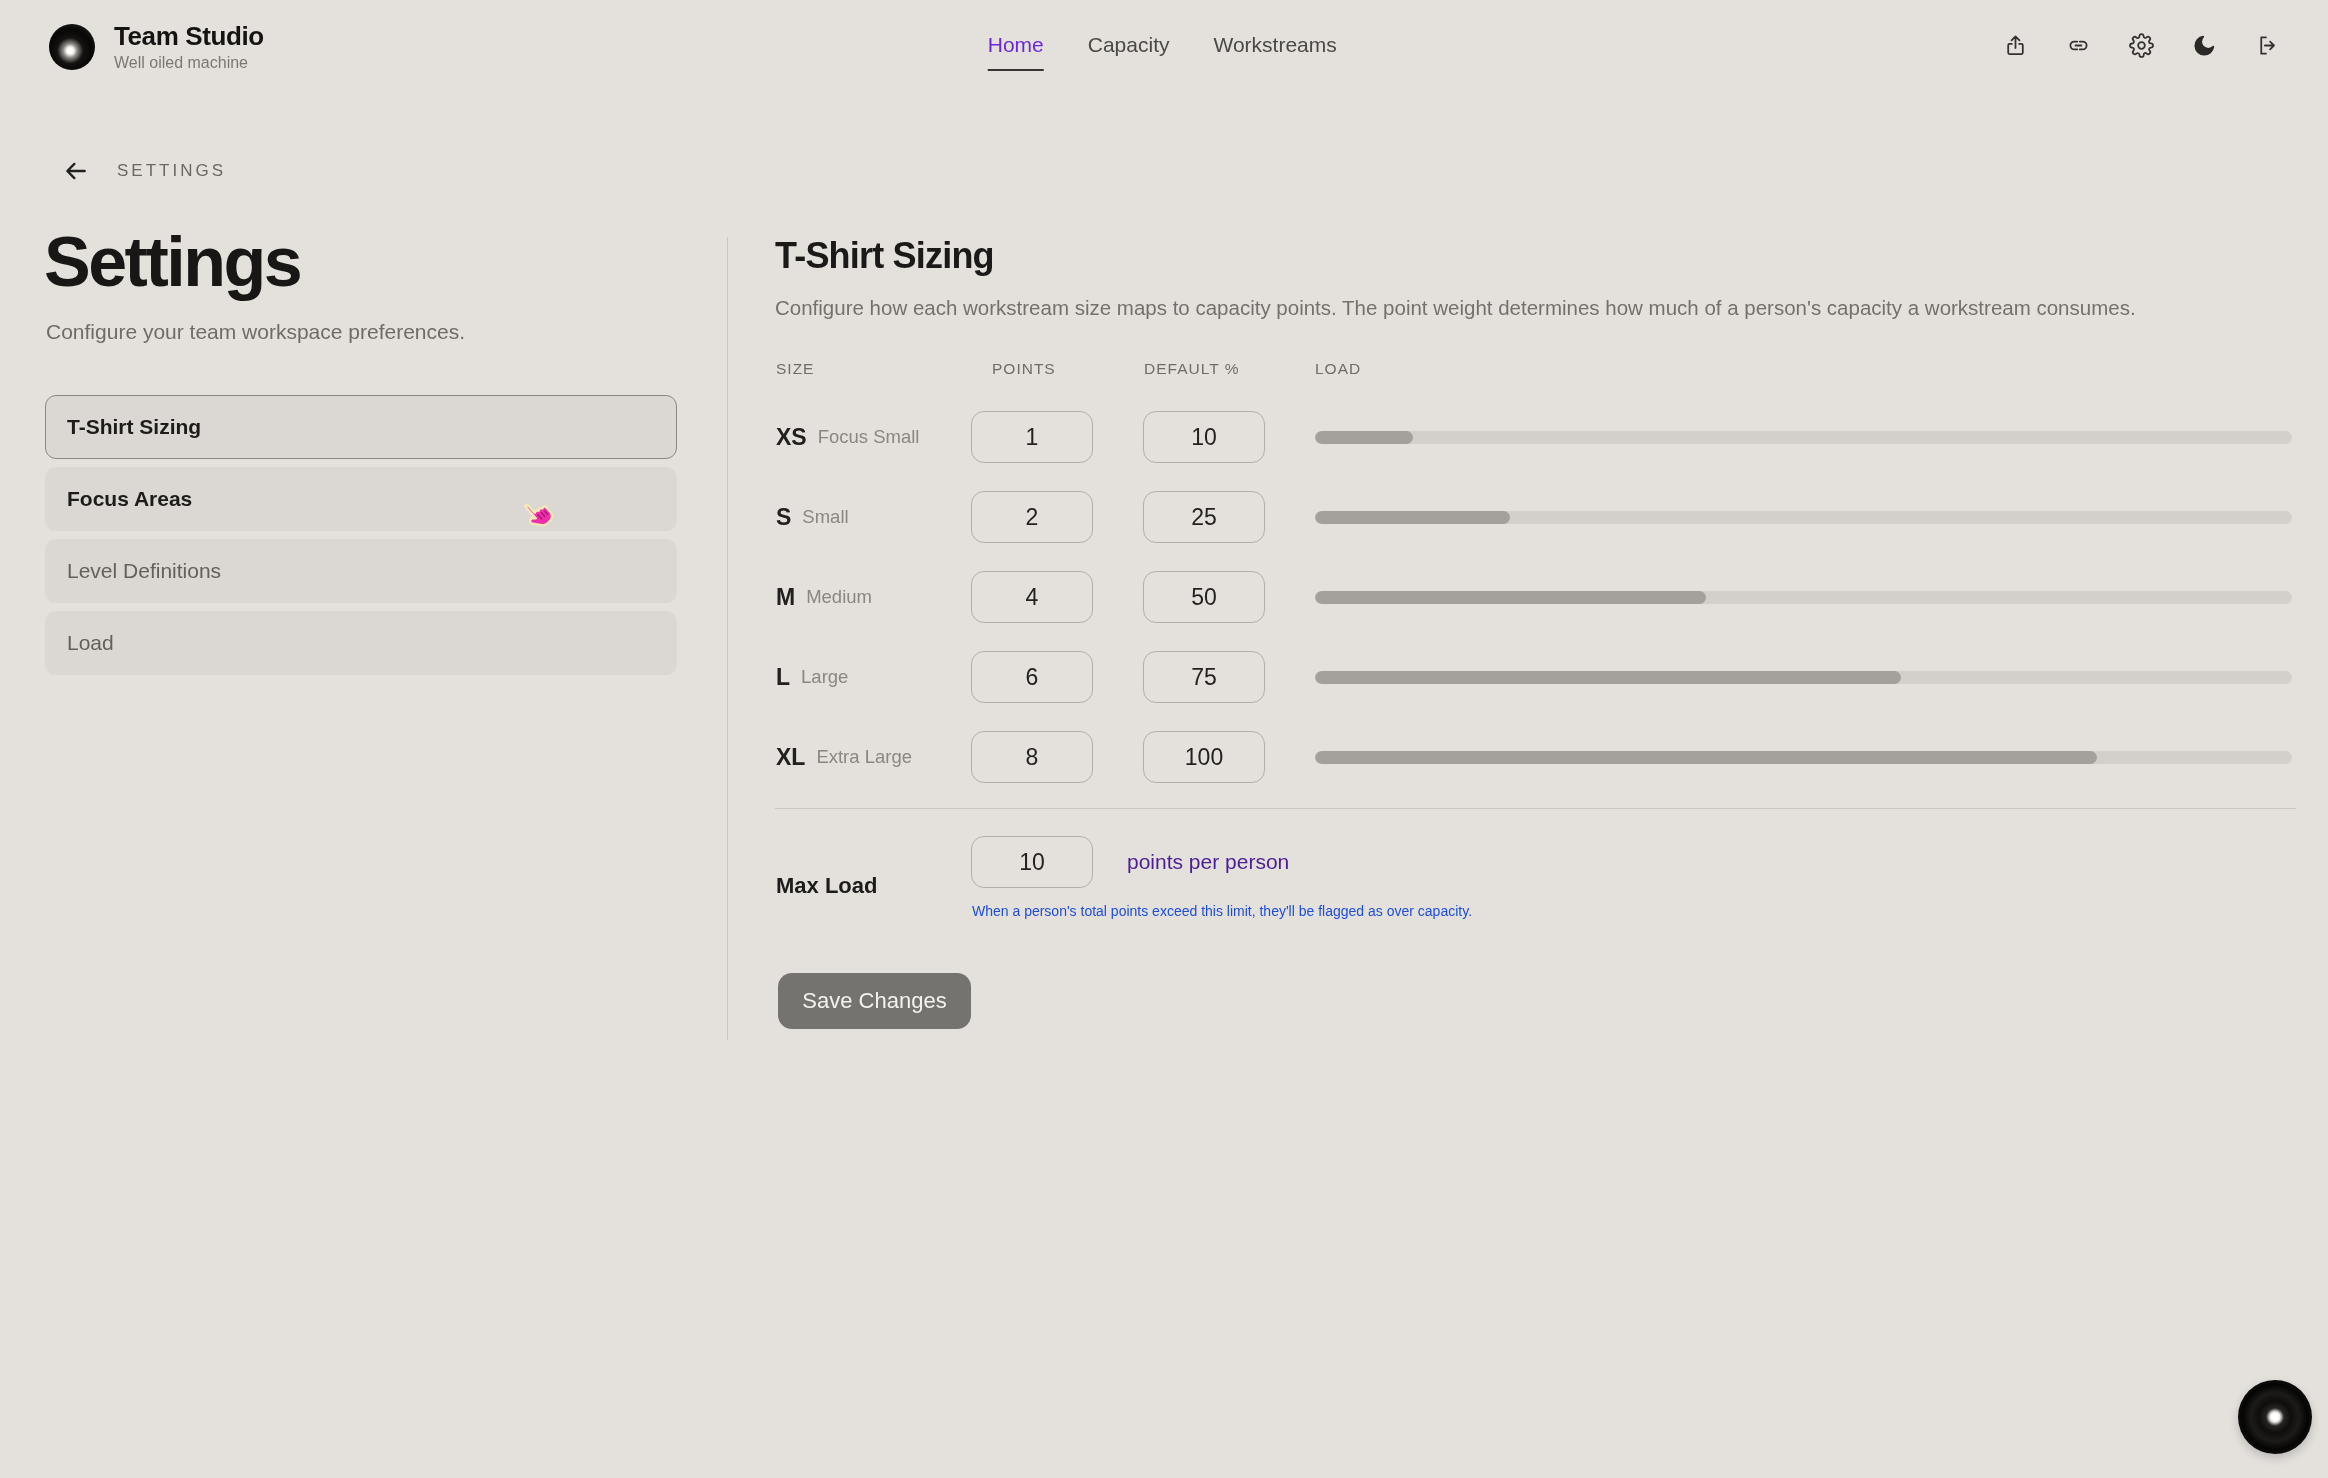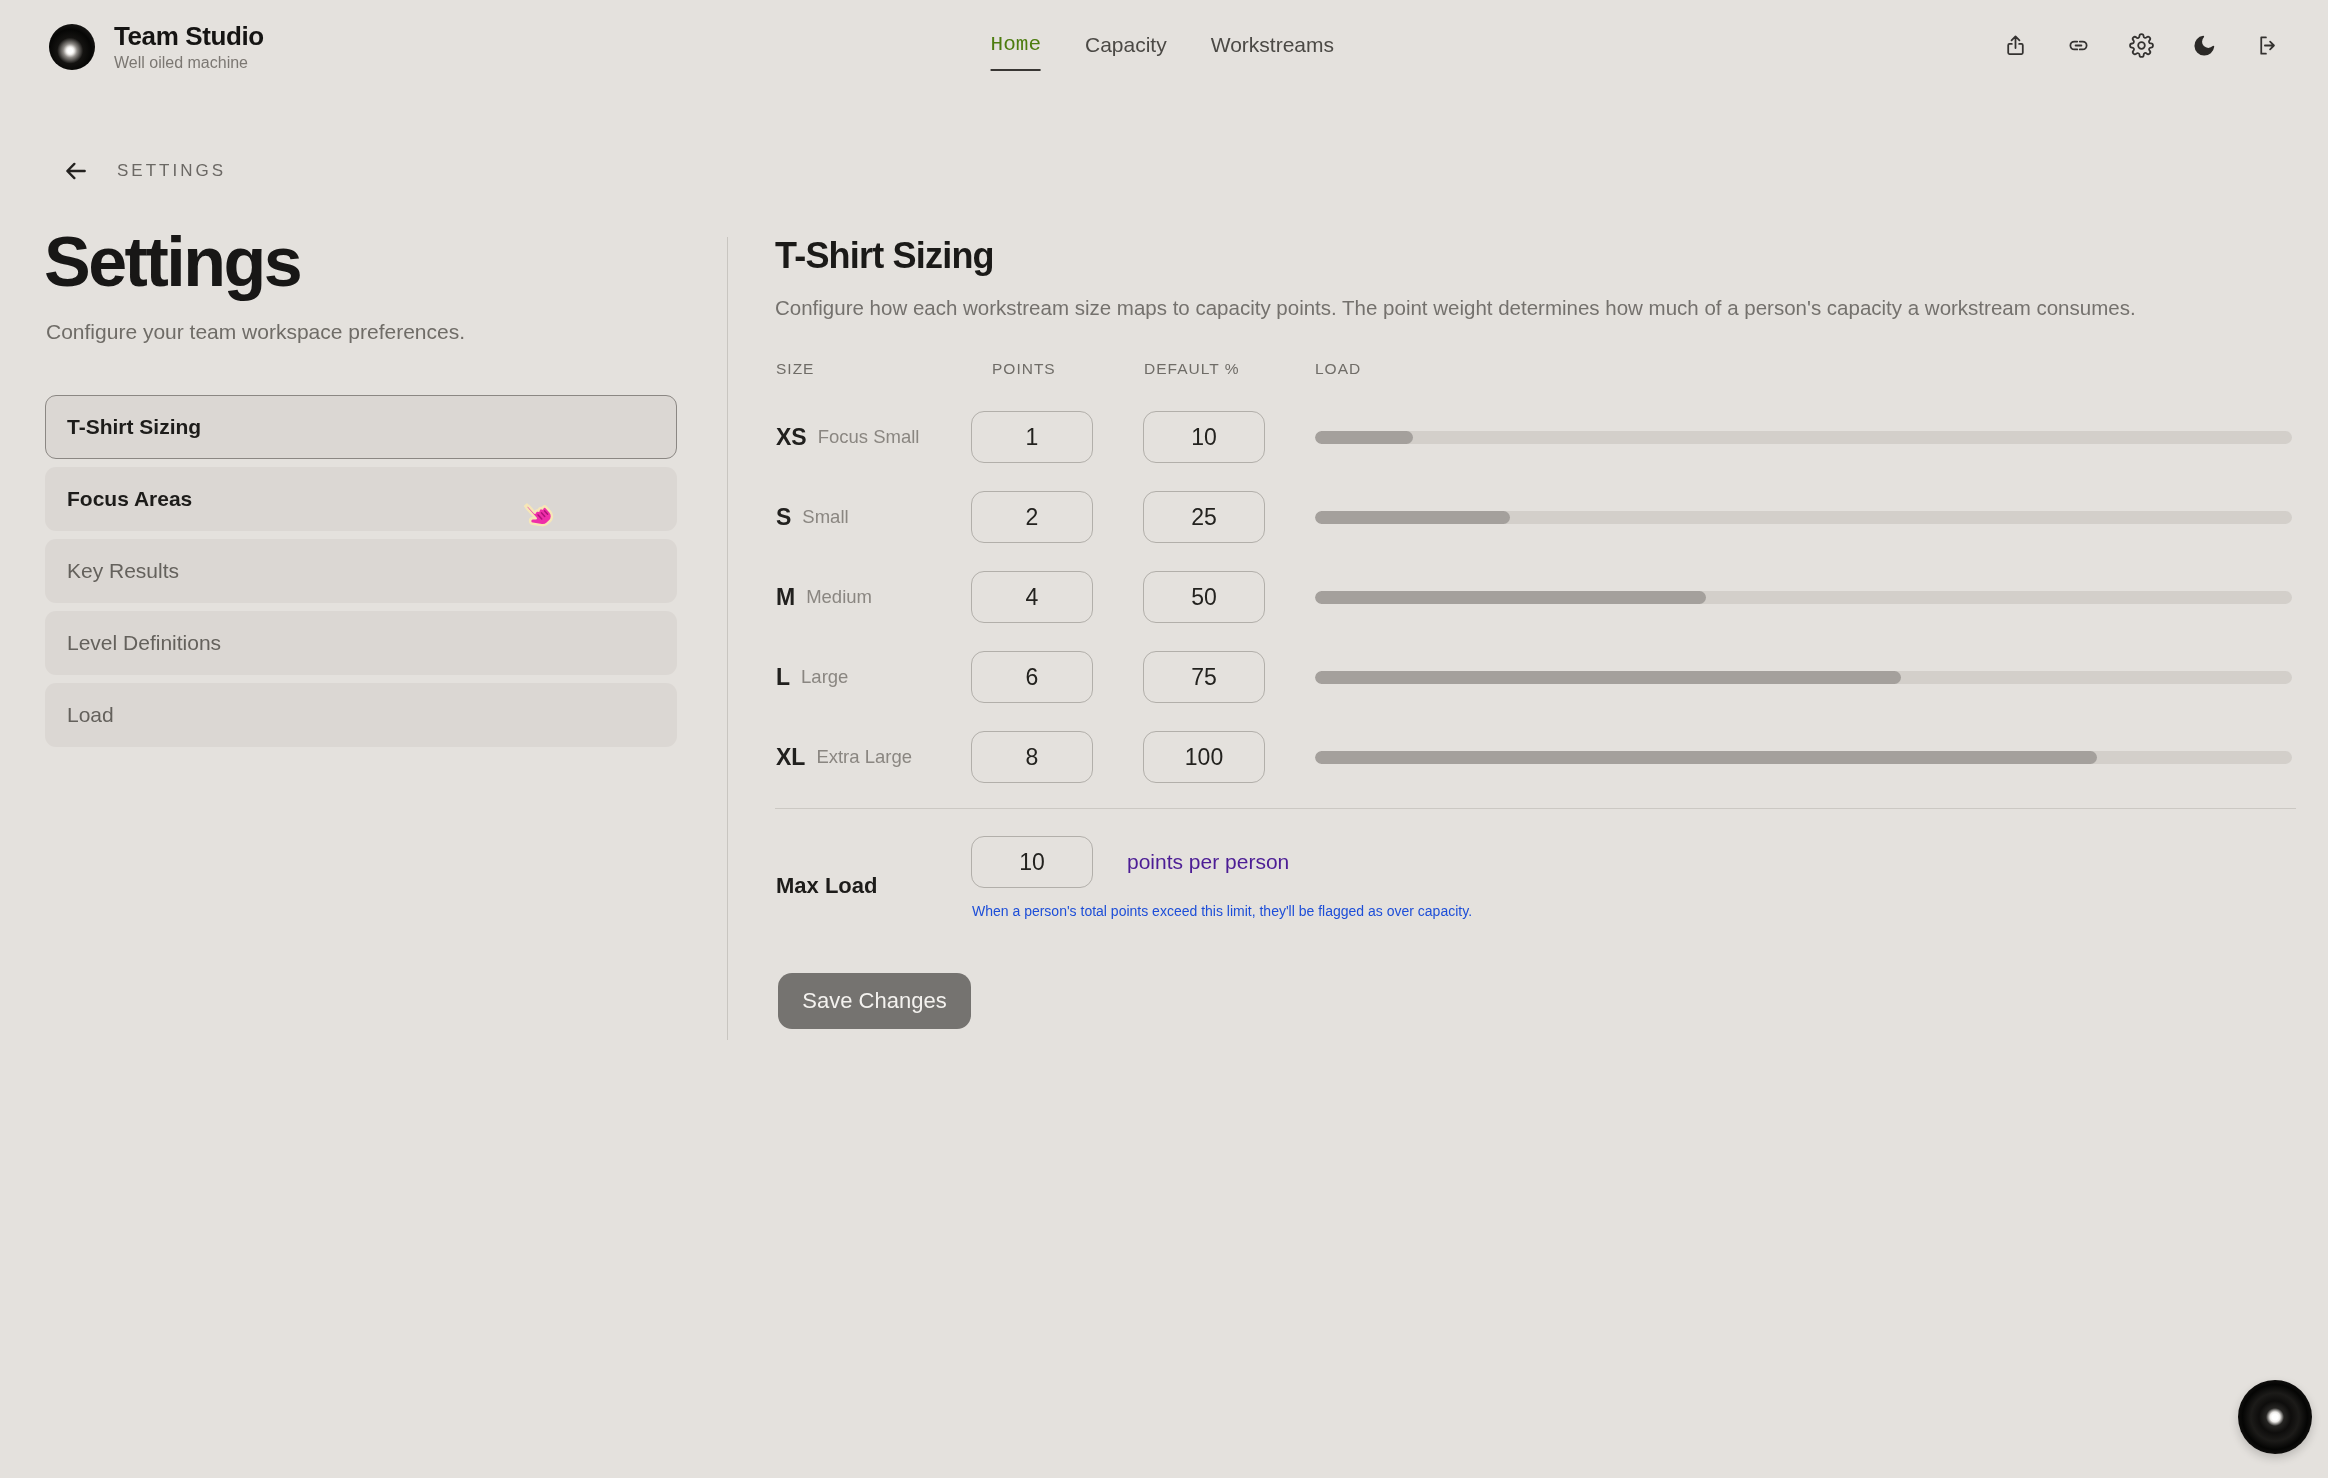--- a/index.html
+++ b/index.html
@@ -18,21 +18,21 @@
   .brand-logo {
     width: 46px; height: 46px; border-radius: 50%;
     background:
       radial-gradient(circle at 46% 58%, #ffffff 0 2.5px, rgba(255,255,255,.28) 4px, rgba(70,66,62,.55) 7px, #141311 13px, #060605 58%, #23211f 86%, #0a0908 100%);
   }
   .brand-name { font-size: 26px; font-weight: 700; letter-spacing: -0.4px; color: #151413; line-height: 1.1; }
   .brand-tagline { font-size: 16px; color: #7b7772; margin-top: 3px; }
 
   .nav { position: absolute; left: 50%; top: 33px; transform: translateX(-50.5%); display: flex; gap: 44px; }
   .nav-item { font-size: 21px; color: #4b4945; cursor: pointer; position: relative; padding-bottom: 14px; }
-  .nav-item.active { color: #4d7c0f; font-family: Liberation Mono, monospace; }
+  .nav-item.active { color: #6d28d9; }
   .nav-item.active::after {
     content: ""; position: absolute; left: 0; right: 0; bottom: 0; height: 2.5px; background: #383633;
   }
 
   .header-icons { position: absolute; right: 48px; top: 33px; display: flex; gap: 38px; align-items: center; }
   .hicon { width: 25px; height: 25px; cursor: pointer; }
   .hicon svg { width: 100%; height: 100%; stroke: #343230; stroke-width: 1.7; fill: none; stroke-linecap: round; stroke-linejoin: round; }
   .hicon.filled svg { fill: #2b2927; stroke: #2b2927; }
 
   
@@ -161,21 +161,20 @@
   </div>
   <div class="breadcrumb-label">SETTINGS</div>
 </div>
 
 <h1 class="page-title">Settings</h1>
 <div class="page-subtitle">Configure your team workspace preferences.</div>
 
 <div class="settings-menu">
   <div class="menu-item menu-item--active">T-Shirt Sizing</div>
   <div class="menu-item menu-item--hover">Focus Areas</div>
-  <div class="menu-item">Key Results</div>
   <div class="menu-item">Level Definitions</div>
   <div class="menu-item">Load</div>
 </div>
 
 <div class="v-divider"></div>
 
 <div class="panel">
   <h2 class="panel-title">T-Shirt Sizing</h2>
   <div class="panel-desc">Configure how each workstream size maps to capacity points. The point weight determines how much of a person's capacity a workstream consumes.</div>
 

